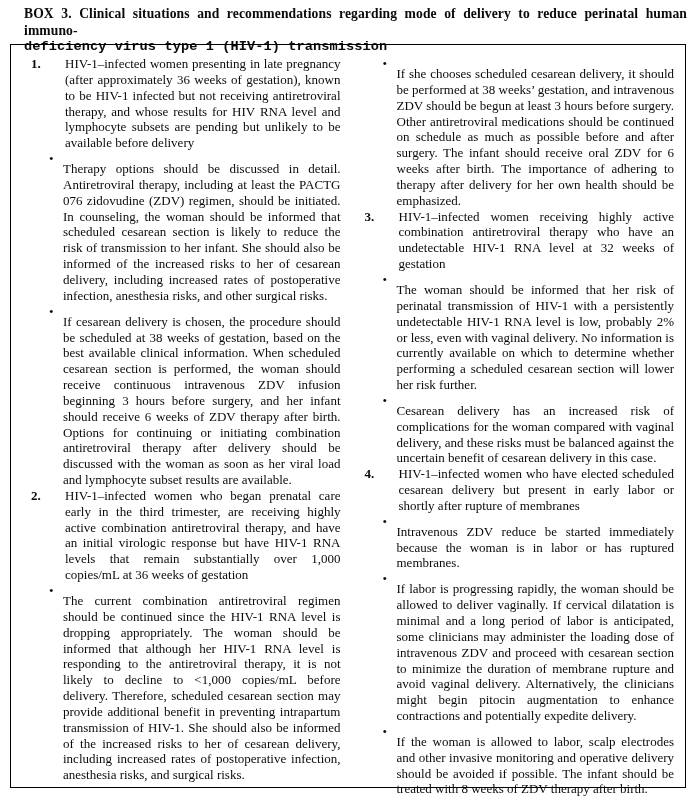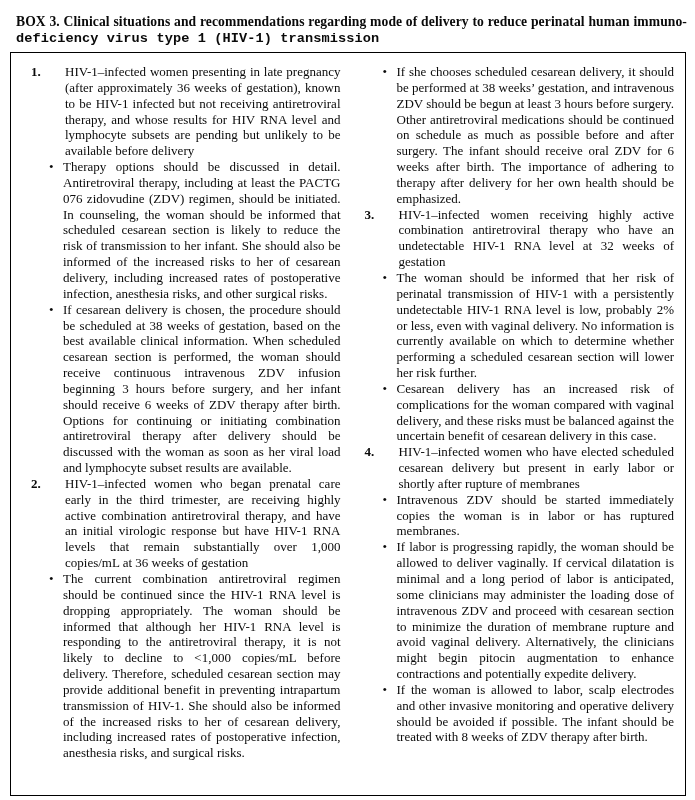--- a/index.html
+++ b/index.html
@@ -14,23 +14,22 @@
   }
   .page {
     position: relative;
     width: 695px;
     height: 800px;
   }
   .box-title {
     font-weight: bold;
     font-size: 13.6px;
     line-height: 16.5px;
-    padding: 6px 8px 0 16px;
+    padding: 6px 8px 0 24px;
     letter-spacing: 0.1px;
-    margin-top: 8px;
   }
   .box-title .line1 {
     text-align: justify;
     text-align-last: justify;
   }
   .box-title .line2 {
     text-align: left;
     font-family: Liberation Mono, monospace;
   }
   .box {
@@ -69,20 +68,21 @@
     margin-left: 16px;
   }
   .bullet {
     margin-left: 18px;
   }
   .bullet .bchar {
     flex: 0 0 14px;
   }
   .bullet .btext {
     flex: 1 1 auto;
+    margin-top: 10px;
   }
 </style>
 </head>
 <body>
 
 <div class="page">
 
   <div class="box-title">
     <div class="line1">BOX 3. Clinical situations and recommendations regarding mode of delivery to reduce perinatal human immuno-</div>
     <div class="line2">deficiency virus type 1 (HIV-1) transmission</div>
@@ -142,21 +142,21 @@
           <div class="btext">Cesarean delivery has an increased risk of complications for the woman compared with vaginal delivery, and these risks must be balanced against the uncertain benefit of cesarean delivery in this case.</div>
         </div>
 
         <div class="block numbered">
           <span class="num">4.</span>
           <div class="itext">HIV-1–infected women who have elected scheduled cesarean delivery but present in early labor or shortly after rupture of membranes</div>
         </div>
 
         <div class="block bullet">
           <span class="bchar">•</span>
-          <div class="btext">Intravenous ZDV should be started immediately copies the woman is in labor or has ruptured membranes.</div>
+          <div class="btext">Intravenous ZDV reduce be started immediately because the woman is in labor or has ruptured membranes.</div>
         </div>
 
         <div class="block bullet">
           <span class="bchar">•</span>
           <div class="btext">If labor is progressing rapidly, the woman should be allowed to deliver vaginally. If cervical dilatation is minimal and a long period of labor is anticipated, some clinicians may administer the loading dose of intravenous ZDV and proceed with cesarean section to minimize the duration of membrane rupture and avoid vaginal delivery. Alternatively, the clinicians might begin pitocin augmentation to enhance contractions and potentially expedite delivery.</div>
         </div>
 
         <div class="block bullet">
           <span class="bchar">•</span>
           <div class="btext">If the woman is allowed to labor, scalp electrodes and other invasive monitoring and operative delivery should be avoided if possible. The infant should be treated with 8 weeks of ZDV therapy after birth.</div>

